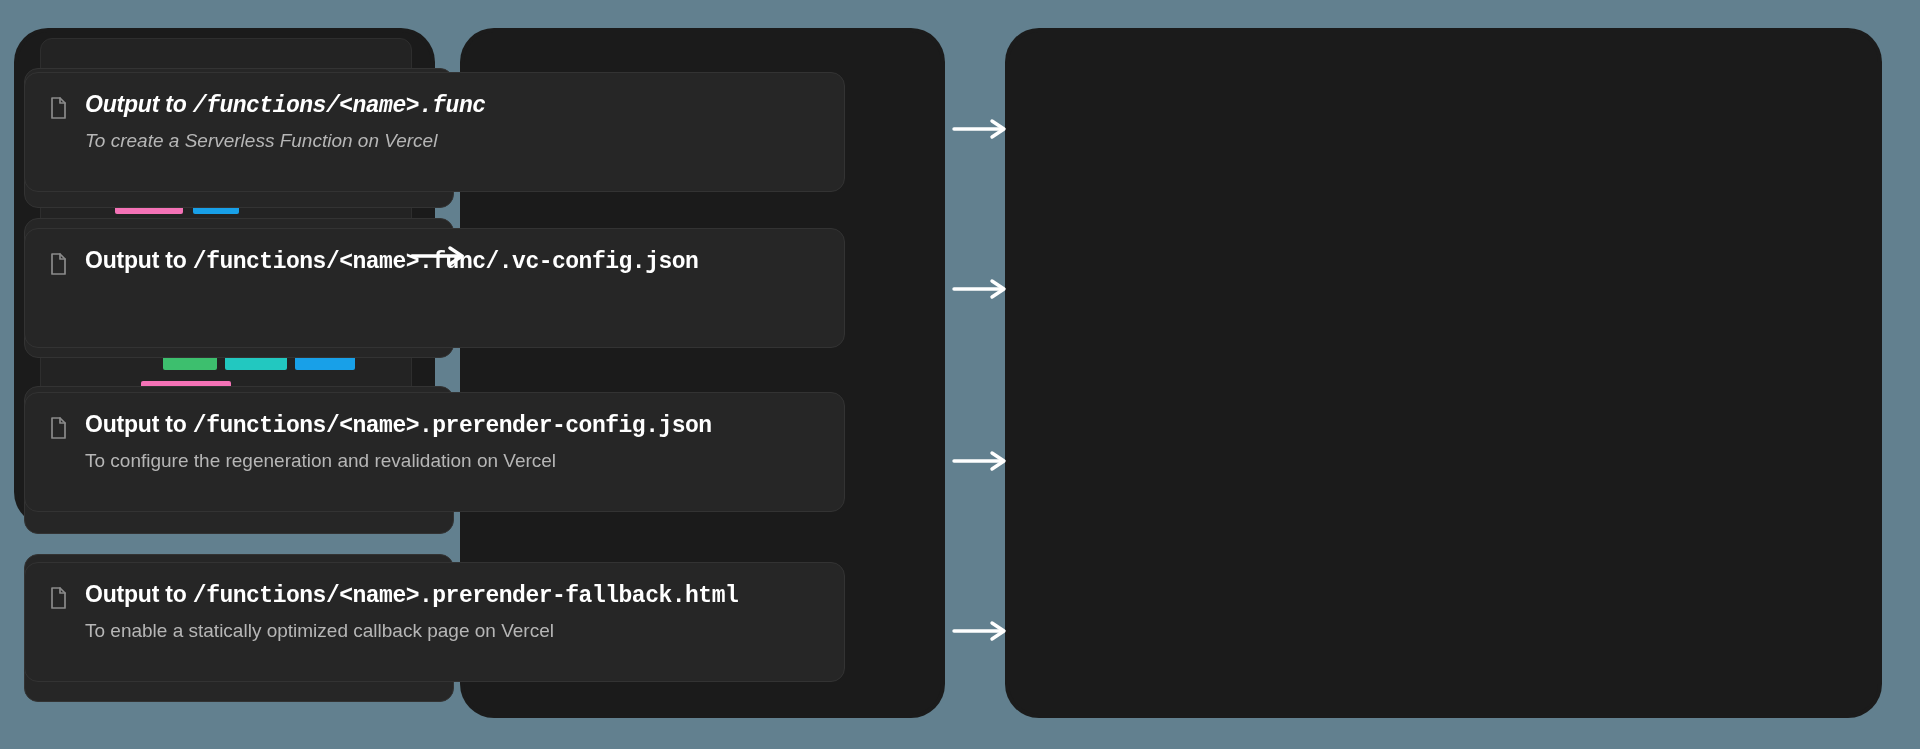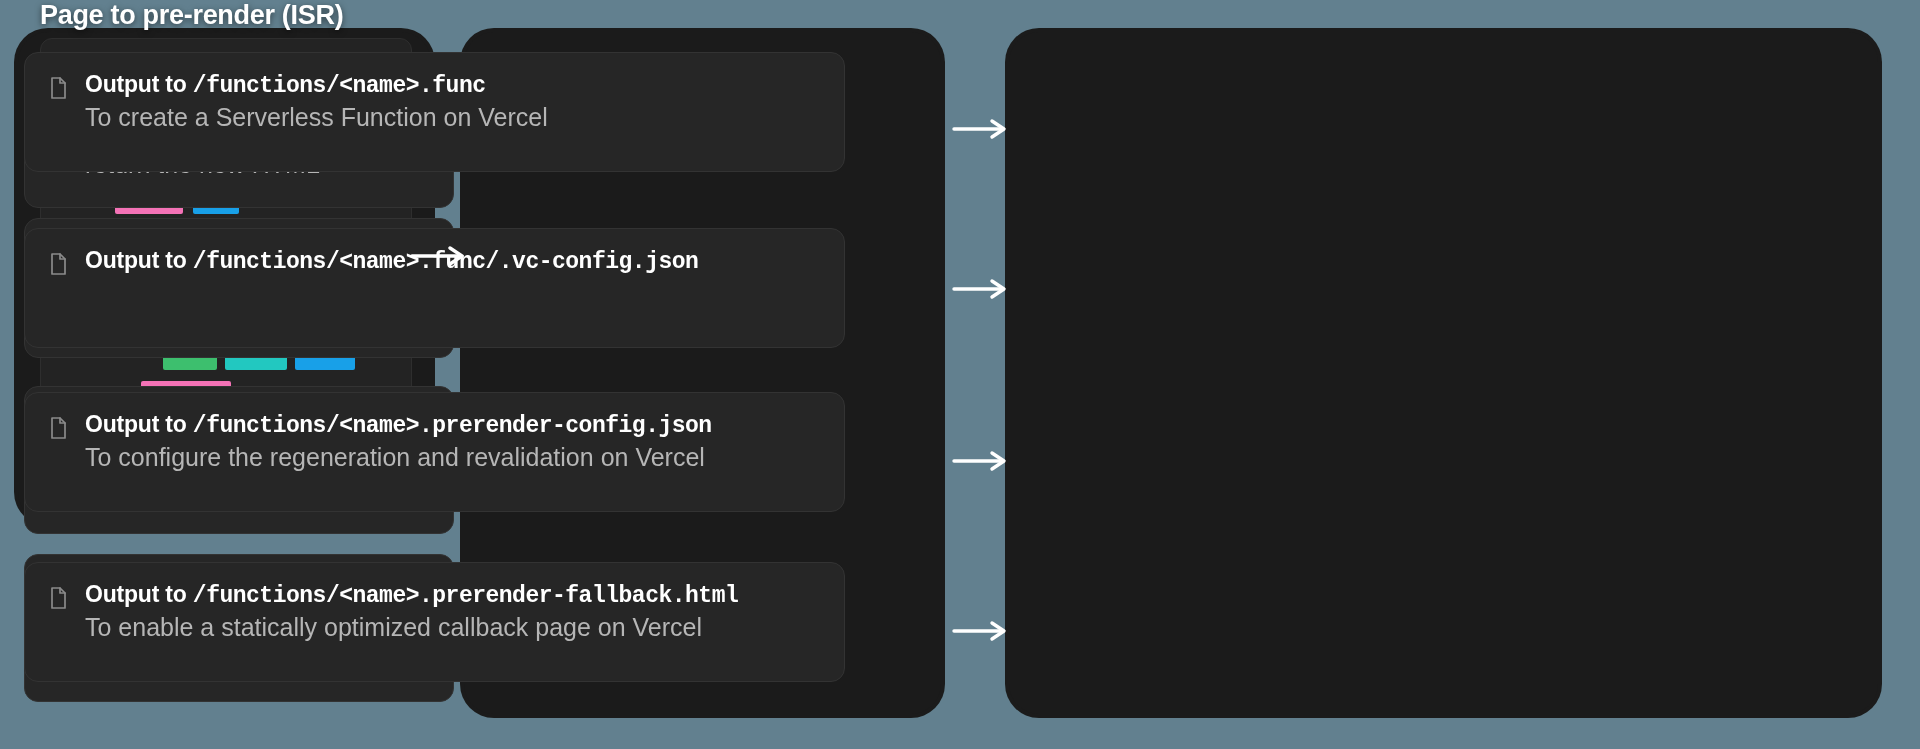--- a/index.html
+++ b/index.html
@@ -79,35 +79,35 @@
   .card-body { flex: 1 1 auto; min-width: 0; }
   .card-title {
     font-size: 23px; font-weight: 700; color: #ffffff;
     line-height: 1.2; letter-spacing: -0.2px;
   }
   .card-title .mono {
     font-family: "Liberation Mono", "DejaVu Sans Mono", monospace;
     font-weight: 700; letter-spacing: -0.5px;
   }
   .card-sub {
-    font-size: 25px; color: #b6b6b6; line-height: 1.32;
+    margin-top: 7px;
+    font-size: 19px; color: #b6b6b6; line-height: 1.32;
     font-weight: 400;
   }
 
   
   .arrow { position: absolute; }
   .arrow svg { display: block; }
 </style>
 </head>
 <body>
 
 <div class="canvas">
 
   <div class="left-group"></div>
-  <div class="group-title">Page to pre-render (ISR)</div>
   <div class="code-panel" id="code-panel">
       <div class="code-row" style="position: absolute; left: 0px; right: 0px; top: 30px;">
         <span class="bar" style="left: 28px; width: 92px; background: rgb(244, 114, 182); top: 0px;"></span>
         <span class="bar" style="left: 132px; width: 56px; background: rgb(34, 200, 192); top: 0px;"></span>
       </div>
       <div class="code-row" style="position: absolute; left: 0px; right: 0px; top: 56px;">
         <span class="bar" style="left: 28px; width: 44px; background: rgb(34, 200, 192); top: 0px;"></span>
         <span class="bar" style="left: 82px; width: 64px; background: rgb(250, 110, 96); top: 0px;"></span>
         <span class="bar" style="left: 160px; width: 80px; background: rgb(61, 191, 110); top: 0px;"></span>
       </div>
@@ -207,21 +207,21 @@
       </svg>
     </span>
     <div class="card-body">
       <div class="card-title">Generate fallback HTML</div>
       <div class="card-sub">(Optional) To serve while the initial page is being generated</div>
     </div>
   </div>
 
   <div class="right-group"></div>
 
-  <div class="card right-card" style="top:52px;height:120px;">
+  <div class="card right-card" style="top:72px;height:120px;font-style:italic;">
     <span class="card-icon">
       <svg width="22" height="24" viewBox="0 0 20 24" fill="none" stroke="#8b8b8b" stroke-width="1.7" stroke-linecap="round" stroke-linejoin="round">
         <path d="M4 2h8l5 5v15H4z"></path>
         <path d="M12 2v5h5"></path>
       </svg>
     </span>
     <div class="card-body">
       <div class="card-title">
         <span>Output to </span><span class="mono">/functions/&lt;name&gt;.func</span>
       </div>

